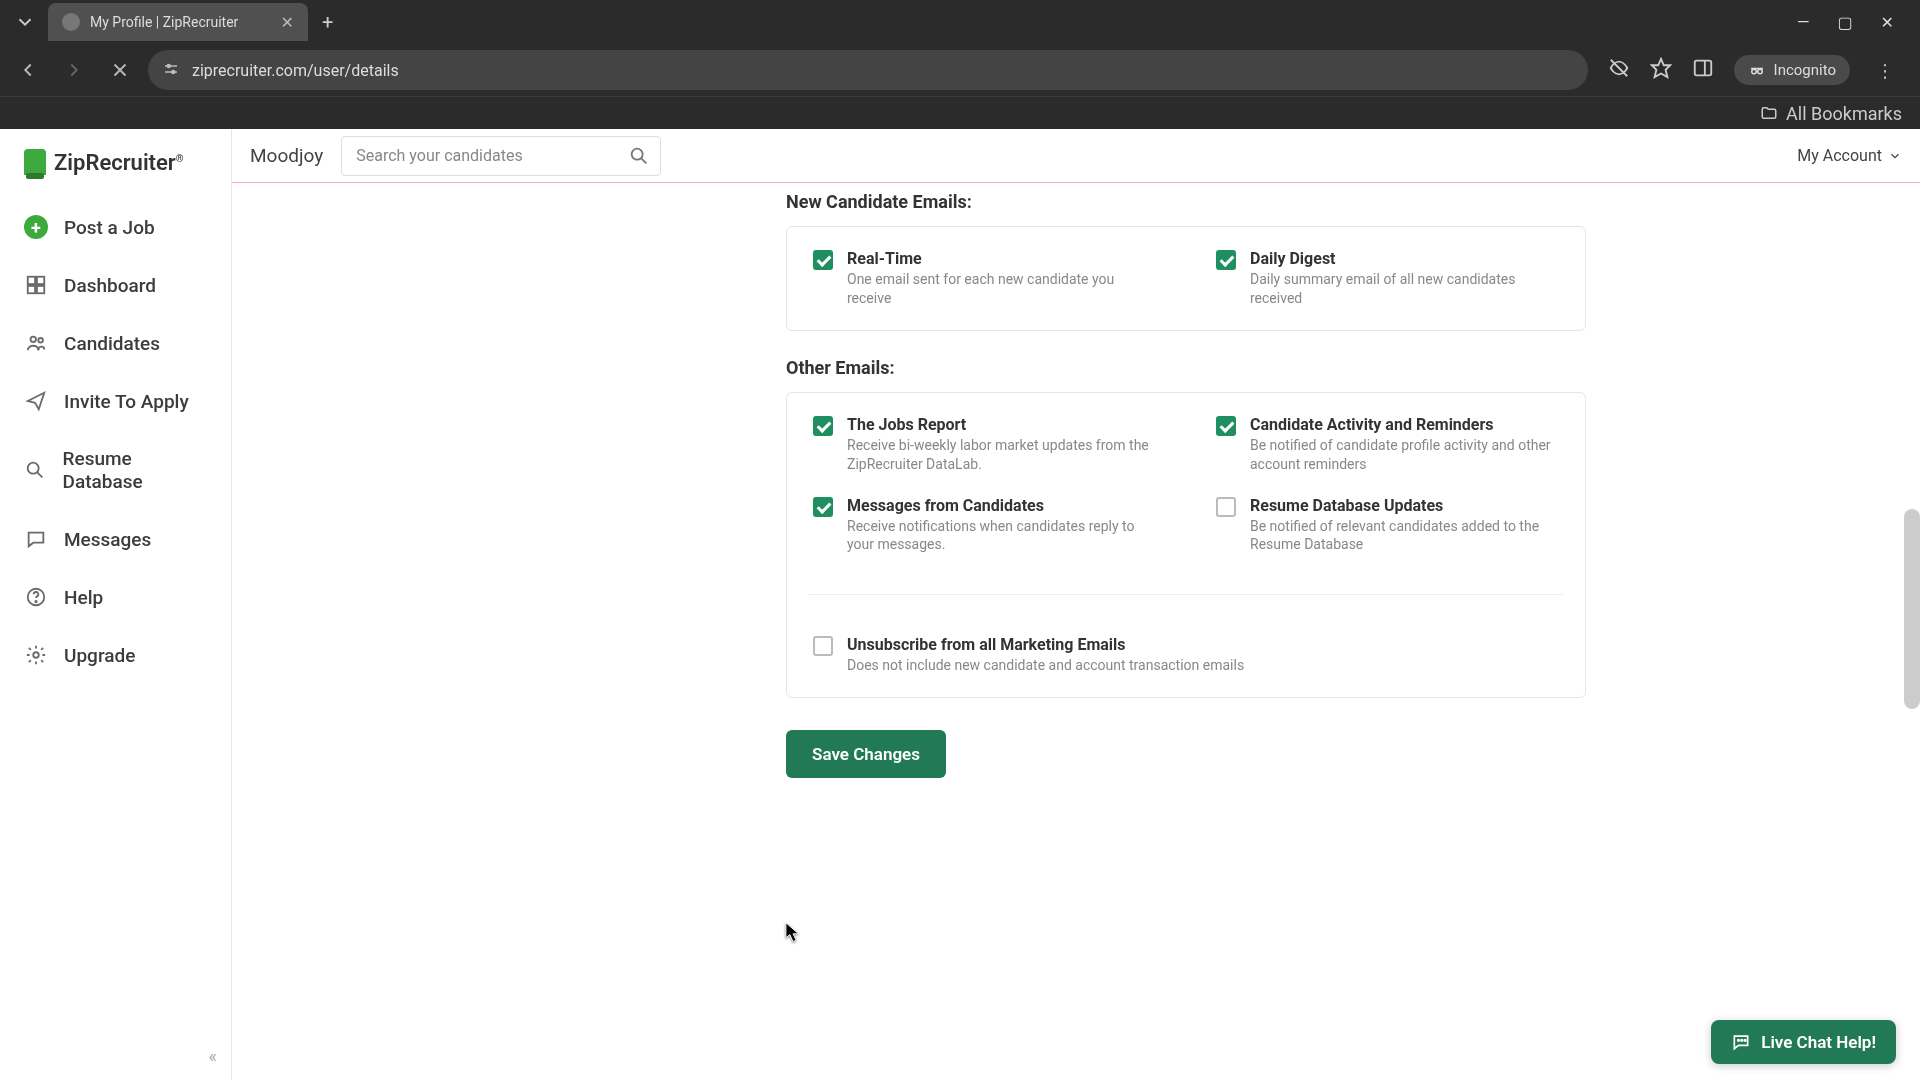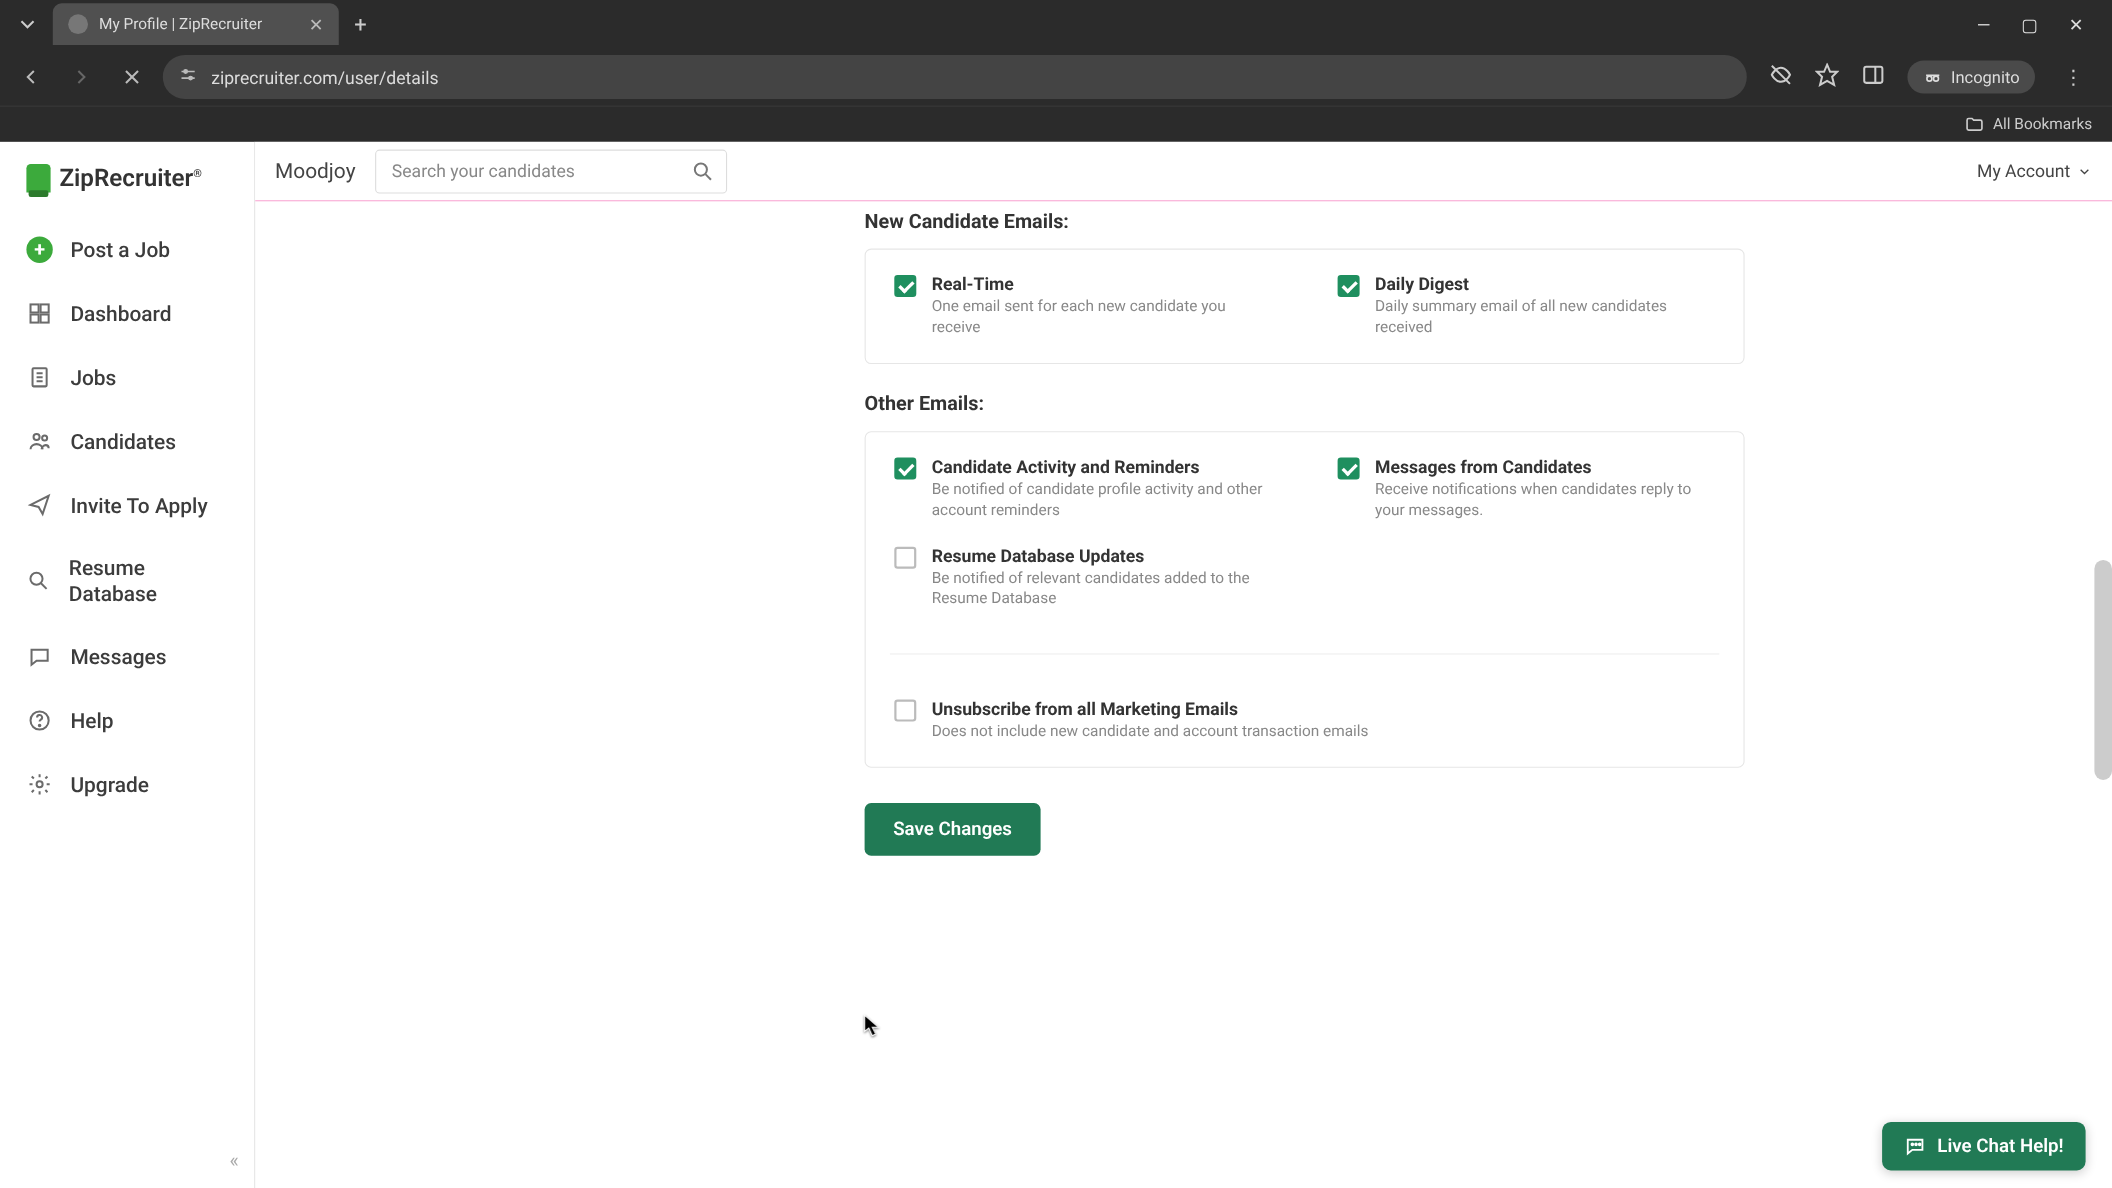--- a/index.html
+++ b/index.html
@@ -19,21 +19,21 @@
 
 .addr-bar { height: 52px; display: flex; align-items: center; padding: 0 10px; gap: 10px; }
 .nav-btn { width: 36px; height: 36px; display: flex; align-items: center; justify-content: center; color: #bbb; cursor: pointer; }
 .nav-btn.disabled { color: #666; }
 .addr-field { flex: 1; background: #444; border-radius: 22px; height: 40px; display: flex; align-items: center; padding: 0 14px; color: #ddd; font-size: 16px; gap: 12px; }
 .addr-field .site-icon { font-size: 14px; color: #bbb; }
 .right-icons { display: flex; align-items: center; gap: 20px; padding: 0 10px; color: #ccc; }
 .incognito-chip { background: #4a4a4a; border-radius: 18px; padding: 6px 14px; display: flex; align-items: center; gap: 8px; color: #ddd; font-size: 15px; }
 .kebab { font-size: 18px; color: #ccc; cursor: pointer; padding: 0 6px; }
 
-.bookmark-bar { height: 33px; display: flex; align-items: center; justify-content: flex-end; padding: 0 18px; color: #ccc; font-size: 14px; border-top: 1px solid #3a3a3a; }
+.bookmark-bar { height: 33px; display: flex; align-items: center; justify-content: flex-end; padding: 0 18px; color: #ccc; font-size: 18px; border-top: 1px solid #3a3a3a; }
 .bookmark-bar .bm { display: flex; align-items: center; gap: 8px; cursor: pointer; }
 
 
 .page { display: flex; height: calc(1080px - 129px); background: #fff; position: relative; }
 
 
 .sidebar { width: 232px; border-right: 1px solid #e6e6e6; display: flex; flex-direction: column; padding-top: 14px; }
 .logo { display: flex; align-items: center; gap: 8px; padding: 6px 24px 18px 24px; }
 .logo-mark { width: 22px; height: 26px; background: #3caa3c; border-radius: 4px 4px 0 0; position: relative; }
 .logo-mark::after { content:""; position:absolute; bottom:-4px; left:2px; width:18px; height:6px; background:#2c7a2c; border-radius:2px; }
@@ -193,31 +193,20 @@
               <rect x="13" y="3" width="8" height="8"></rect>
               <rect x="3" y="13" width="8" height="8"></rect>
               <rect x="13" y="13" width="8" height="8"></rect>
             </svg>
           </span>
         <span>Dashboard</span>
       </div>
       <div class="nav-item">
         <span class="icon">
             <svg class="i" viewBox="0 0 24 24">
-              <rect x="5" y="3" width="14" height="18" rx="1"></rect>
-              <line x1="9" y1="8" x2="15" y2="8"></line>
-              <line x1="9" y1="12" x2="15" y2="12"></line>
-              <line x1="9" y1="16" x2="15" y2="16"></line>
-            </svg>
-          </span>
-        <span>Jobs</span>
-      </div>
-      <div class="nav-item">
-        <span class="icon">
-            <svg class="i" viewBox="0 0 24 24">
               <circle cx="9" cy="8" r="3"></circle>
               <circle cx="17" cy="9" r="2.5"></circle>
               <path d="M3 20c0-3 3-5 6-5s6 2 6 5"></path>
               <path d="M14 20c0-2 2-4 4-4s3 1 3 3"></path>
             </svg>
           </span>
         <span>Candidates</span>
       </div>
       <div class="nav-item">
         <span class="icon">
@@ -305,20 +294,27 @@
               <div class="opt-title">Daily Digest</div>
               <div class="opt-desc">Daily summary email of all new candidates received</div>
             </div>
           </div>
         </div>
       </div>
 
       <div class="section-title">Other Emails:</div>
       <div class="card">
         <div class="opt-grid">
+          <div class="opt">
+            <span class="cb checked"></span>
+            <div class="opt-text">
+              <div class="opt-title">The Jobs Report</div>
+              <div class="opt-desc">Receive bi-weekly labor market updates from the ZipRecruiter DataLab.</div>
+            </div>
+          </div>
           <div class="opt">
             <span class="cb checked"></span>
             <div class="opt-text">
               <div class="opt-title">Candidate Activity and Reminders</div>
               <div class="opt-desc">Be notified of candidate profile activity and other account reminders</div>
             </div>
           </div>
           <div class="opt">
             <span class="cb checked"></span>
             <div class="opt-text">

